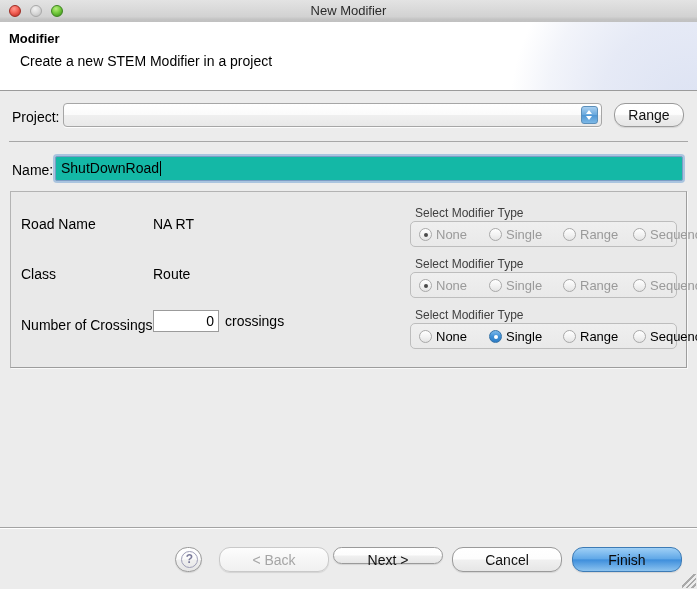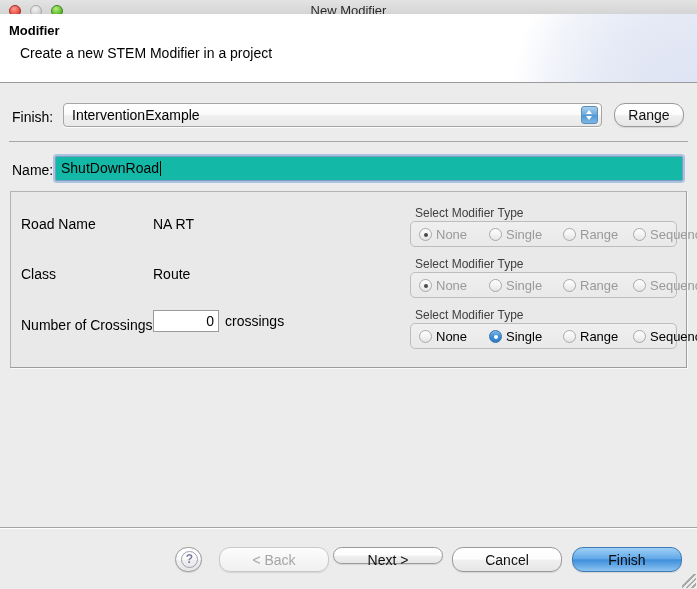--- a/index.html
+++ b/index.html
@@ -60,21 +60,21 @@
   }
   #light-zoom {
     left: 51px;
     background: radial-gradient(circle at 40% 28%, #b9ec7e 0%, #78ce41 42%, #4da224 78%, #3a811b 100%);
     border: 1px solid #3e8420;
   }
 
   
   #header {
     position: absolute;
-    left: 0; top: 14px;
+    left: 0; top: 22px;
     width: 697px;
     height: 69px;
     background: #ffffff;
     border-bottom: 1px solid #9b9b9b;
     box-sizing: border-box;
     overflow: hidden;
   }
   #header-art {
     position: absolute;
     right: -40px;
@@ -484,23 +484,22 @@
 
   <div id="header">
     <div id="header-art2"></div>
     <div id="header-art"></div>
     <div id="header-title">Modifier</div>
     <div id="header-subtitle">Create a new STEM Modifier in a project</div>
   </div>
 
   <div id="body">
 
-    <div class="row-label" id="project-label">Finish:</div>
+    <div class="row-label" id="project-label">Project:</div>
     <div id="project-combo">
-      <div id="project-value">InterventionExample</div>
       <div id="project-stepper">
         <div class="stepper-arrow" id="stepper-up"></div>
         <div class="stepper-arrow" id="stepper-down"></div>
       </div>
     </div>
     <div class="pill-button" id="browse-button">Range</div>
 
     <div id="separator-top"></div>
 
     <div class="row-label" id="name-label">Name:</div>

